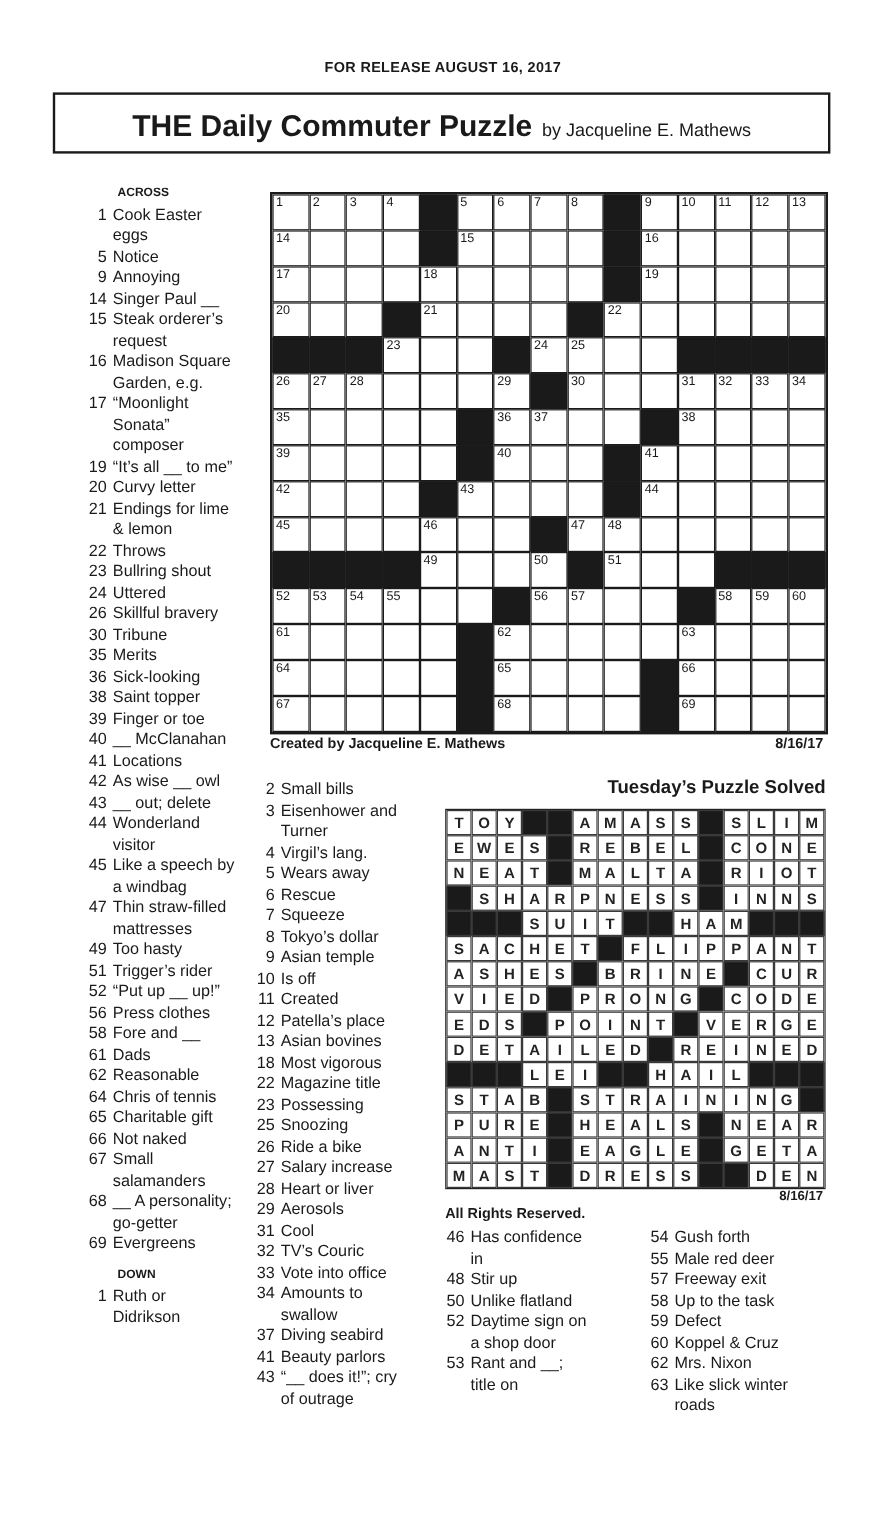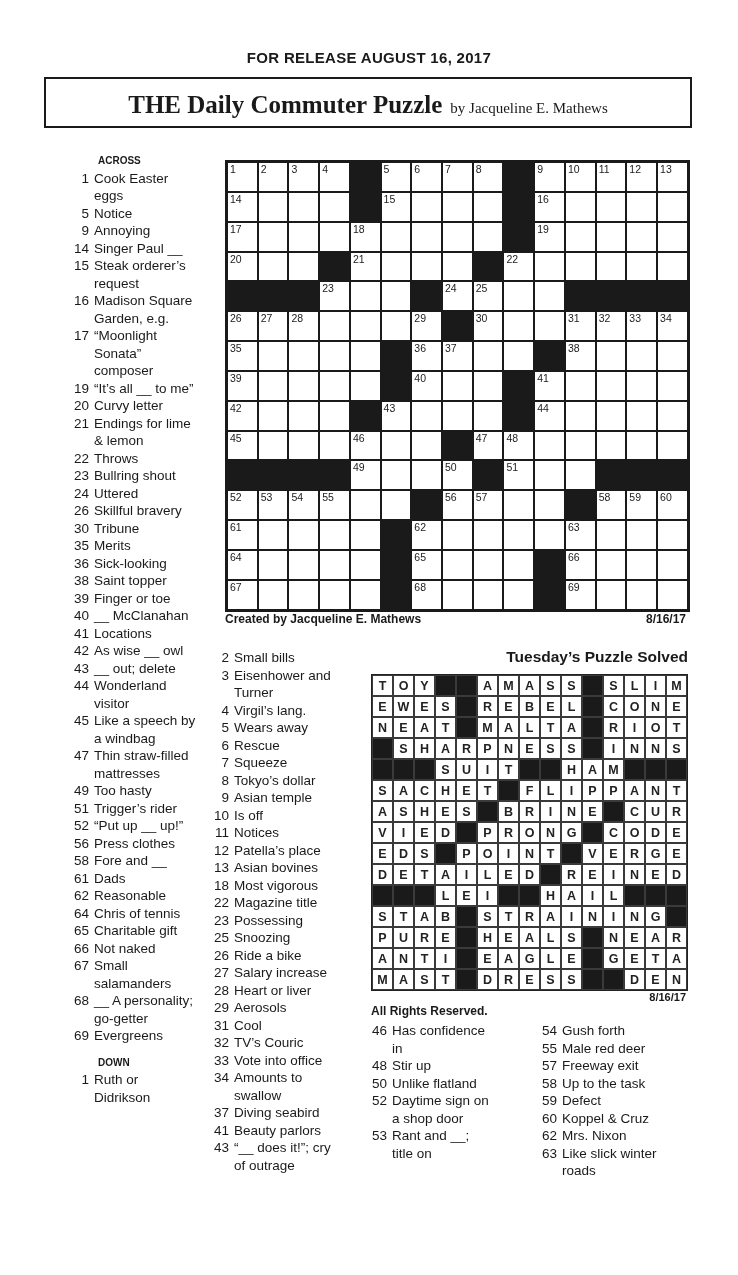--- a/index.html
+++ b/index.html
@@ -1,25 +1,25 @@
 <!DOCTYPE html>
 <html><head>
 <meta charset="utf-8">
 <style>
   * { margin:0; padding:0; box-sizing:border-box; }
   html,body { background:#fff; }
   body { font-family:"Liberation Sans", sans-serif; color:#1a1a1a; }
   .page { position:relative; width:738px; height:1275px; background:#fff; overflow:hidden; }
 
   .release { position:absolute; top:49px; left:0; width:738px; text-align:center;
-             font-size:15px; font-weight:bold; letter-spacing:.3px; }
+             font-size:12px; font-weight:bold; letter-spacing:.3px; }
 
   .title-box { position:absolute; left:44px; top:77px; width:648px; height:51px;
                border:2.5px solid #1a1a1a; display:flex; align-items:baseline;
-               justify-content:center; padding-top:12px;font-family:Liberation Serif, serif; }
+               justify-content:center; padding-top:12px; }
   .title-main { font-size:25px; font-weight:bold; }
   .title-by   { font-size:15px; margin-left:8px; }
 
   
   .cluecol { position:absolute; font-size:13.5px; line-height:17.5px; }
   .col1 { left:74px;  top:152px; width:152px; }
   .col2 { left:210px; top:649px; width:140px; }
   .col3 { left:372px; top:1022px; width:172px; }
   .col4 { left:542px; top:1022px; width:196px; }
   .clue-heading { font-weight:bold; font-size:10px; padding-left:24px; }
@@ -644,21 +644,21 @@
         <div class="clue">
           <span class="cnum">9</span>
           <span class="ctext">Asian temple</span>
         </div>
         <div class="clue">
           <span class="cnum">10</span>
           <span class="ctext">Is off</span>
         </div>
         <div class="clue">
           <span class="cnum">11</span>
-          <span class="ctext">Notices</span>
+          <span class="ctext">Created</span>
         </div>
         <div class="clue">
           <span class="cnum">12</span>
           <span class="ctext">Patella’s place</span>
         </div>
         <div class="clue">
           <span class="cnum">13</span>
           <span class="ctext">Asian bovines</span>
         </div>
         <div class="clue">

